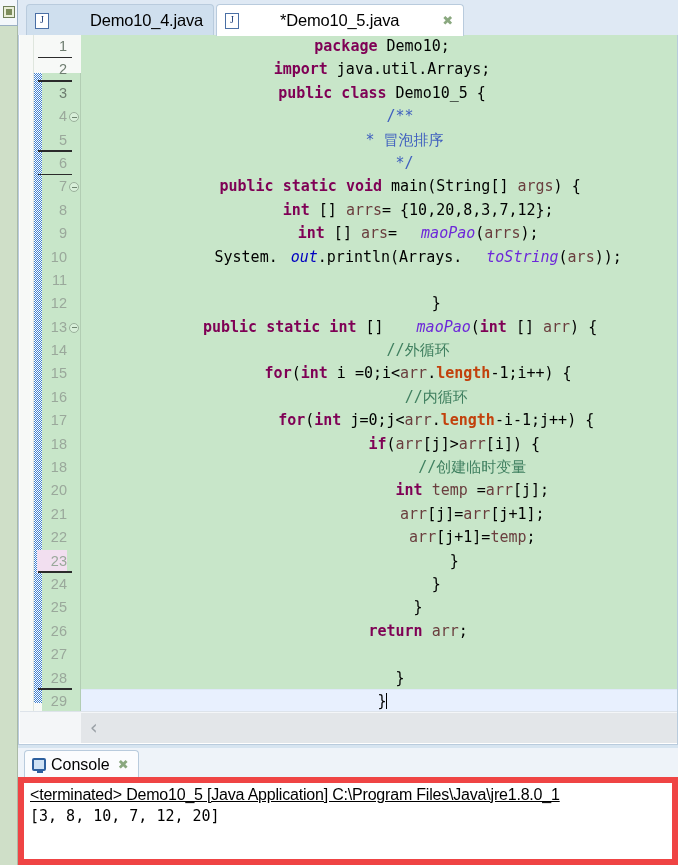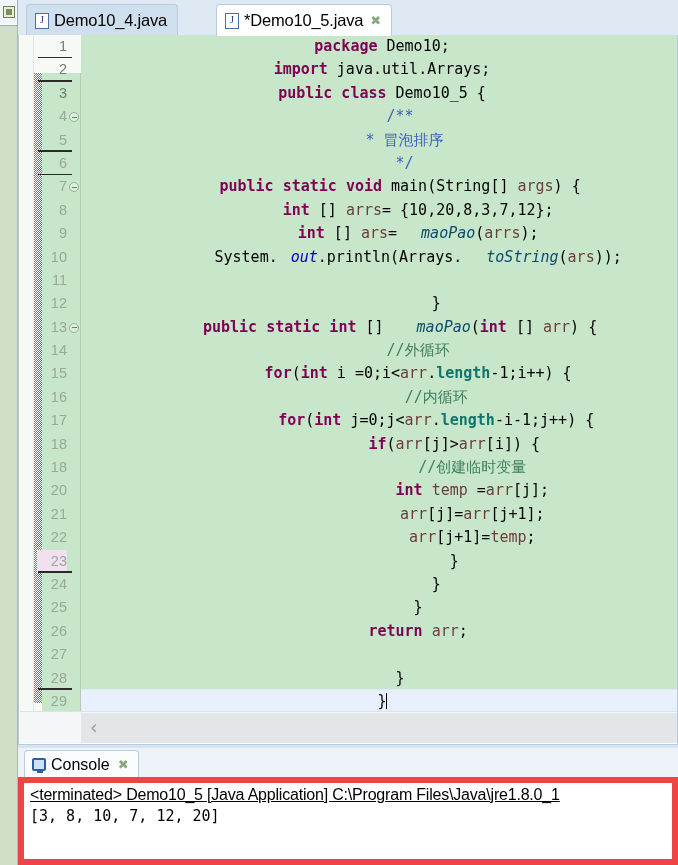--- a/index.html
+++ b/index.html
@@ -56,20 +56,21 @@
     background: #dfe9f4;
   }
   .tab {
     position: absolute; top: 4px; height: 32px;
     display: flex; align-items: center;
     padding: 0 10px 0 8px;
     font-size: 16px; color: #000;
     border-top-left-radius: 4px; border-top-right-radius: 4px;
     white-space: nowrap;
     cursor: default;
+    gap: 36px;
   }
   .tab.inactive {
     left: 8px;
     background: #cfdfee;
     border: 1px solid #b9cbdd; border-bottom: none;
   }
   .tab.active {
     left: 198px;
     background: #ffffff;
     border: 1px solid #b9cbdd; border-bottom: none;
@@ -185,24 +186,24 @@
   .code-line { padding-left: 6px; color: #000000; }
   .code-line.cur {
     background: #e8f0fe;
     box-shadow: 0 0 0 1px #dfe8f8;
   }
 
   
   .kw  { color: #7f0055; font-weight: bold; }
   .cmt { color: #3f7f5f; }
   .jdoc{ color: #3f5fbf; }
-  .fld { color: #0f766e; font-weight: bold; }
+  .fld { color: #c2410c; font-weight: bold; }
   .par { color: #6a3e3e; }
   .stm { color: #0000c0; font-style: italic; margin-left: 13px; }
-  .mth { color: #0c4a6e; font-style: italic; margin-left: 24px; }
+  .mth { color: #6d28d9; font-style: italic; margin-left: 24px; }
   .plain { color: #000000; }
   .caret {
     display: inline-block; width: 1px; height: 16px;
     background: #000; vertical-align: -3px;
     margin-left: -1px;
   }
 
   
   .hscroll {
     position: absolute; left: 1px; bottom: 1px;

